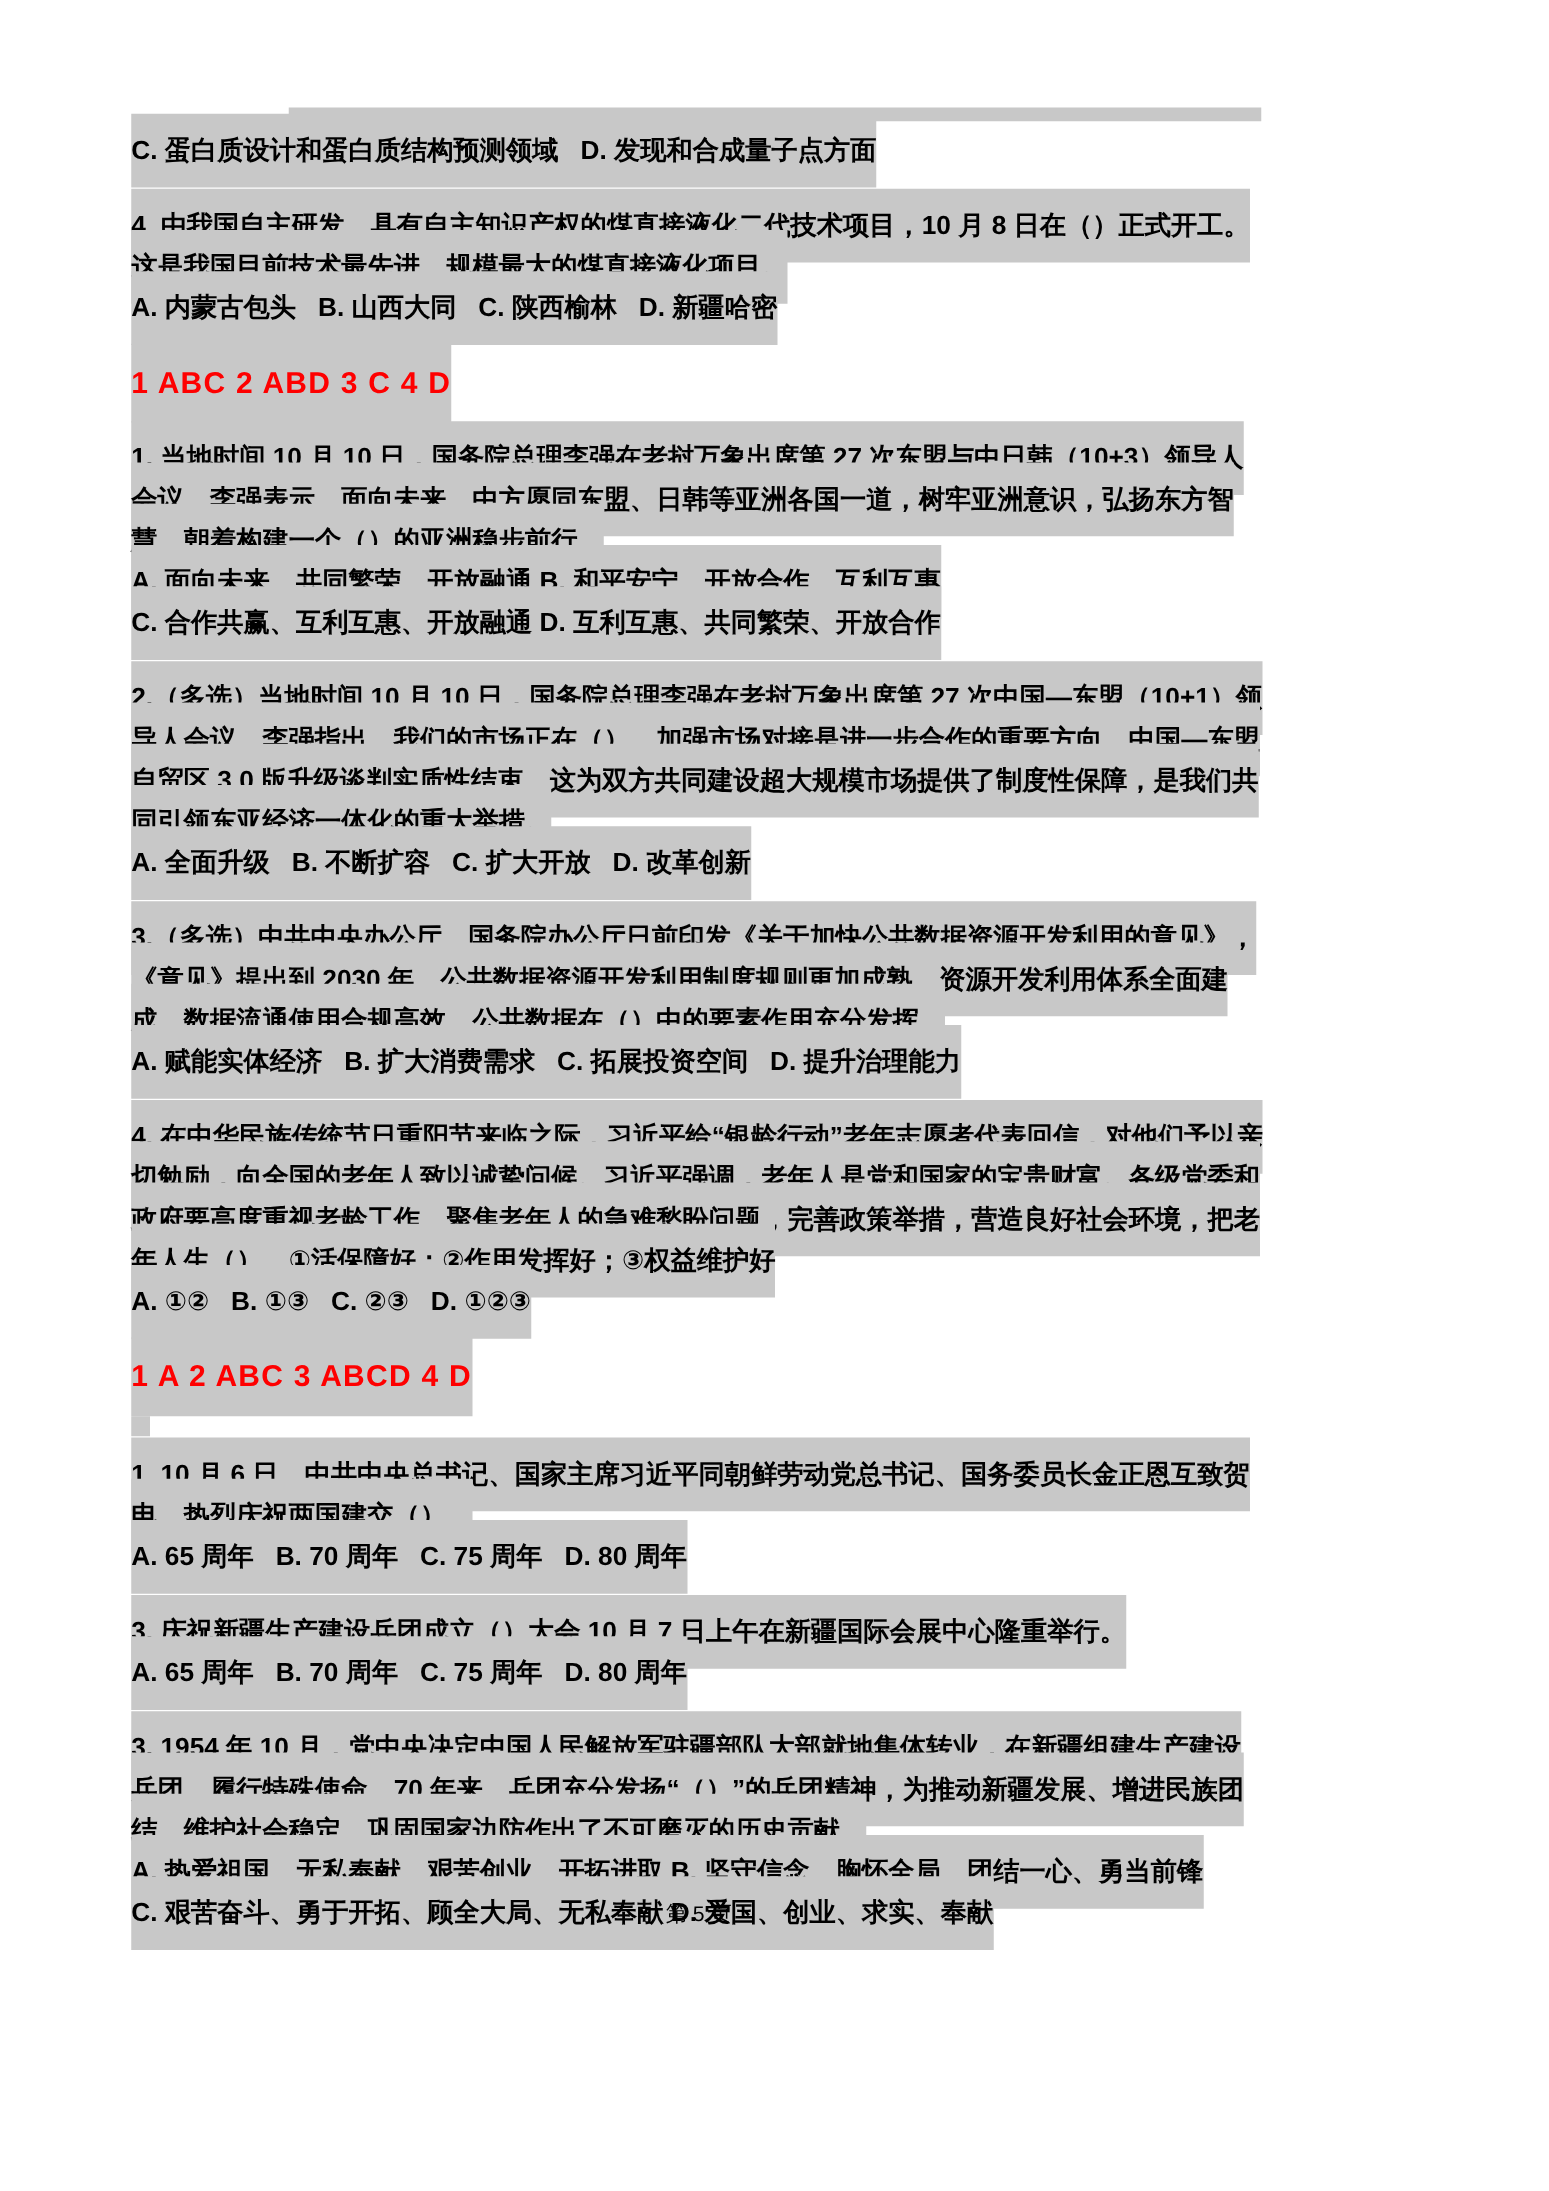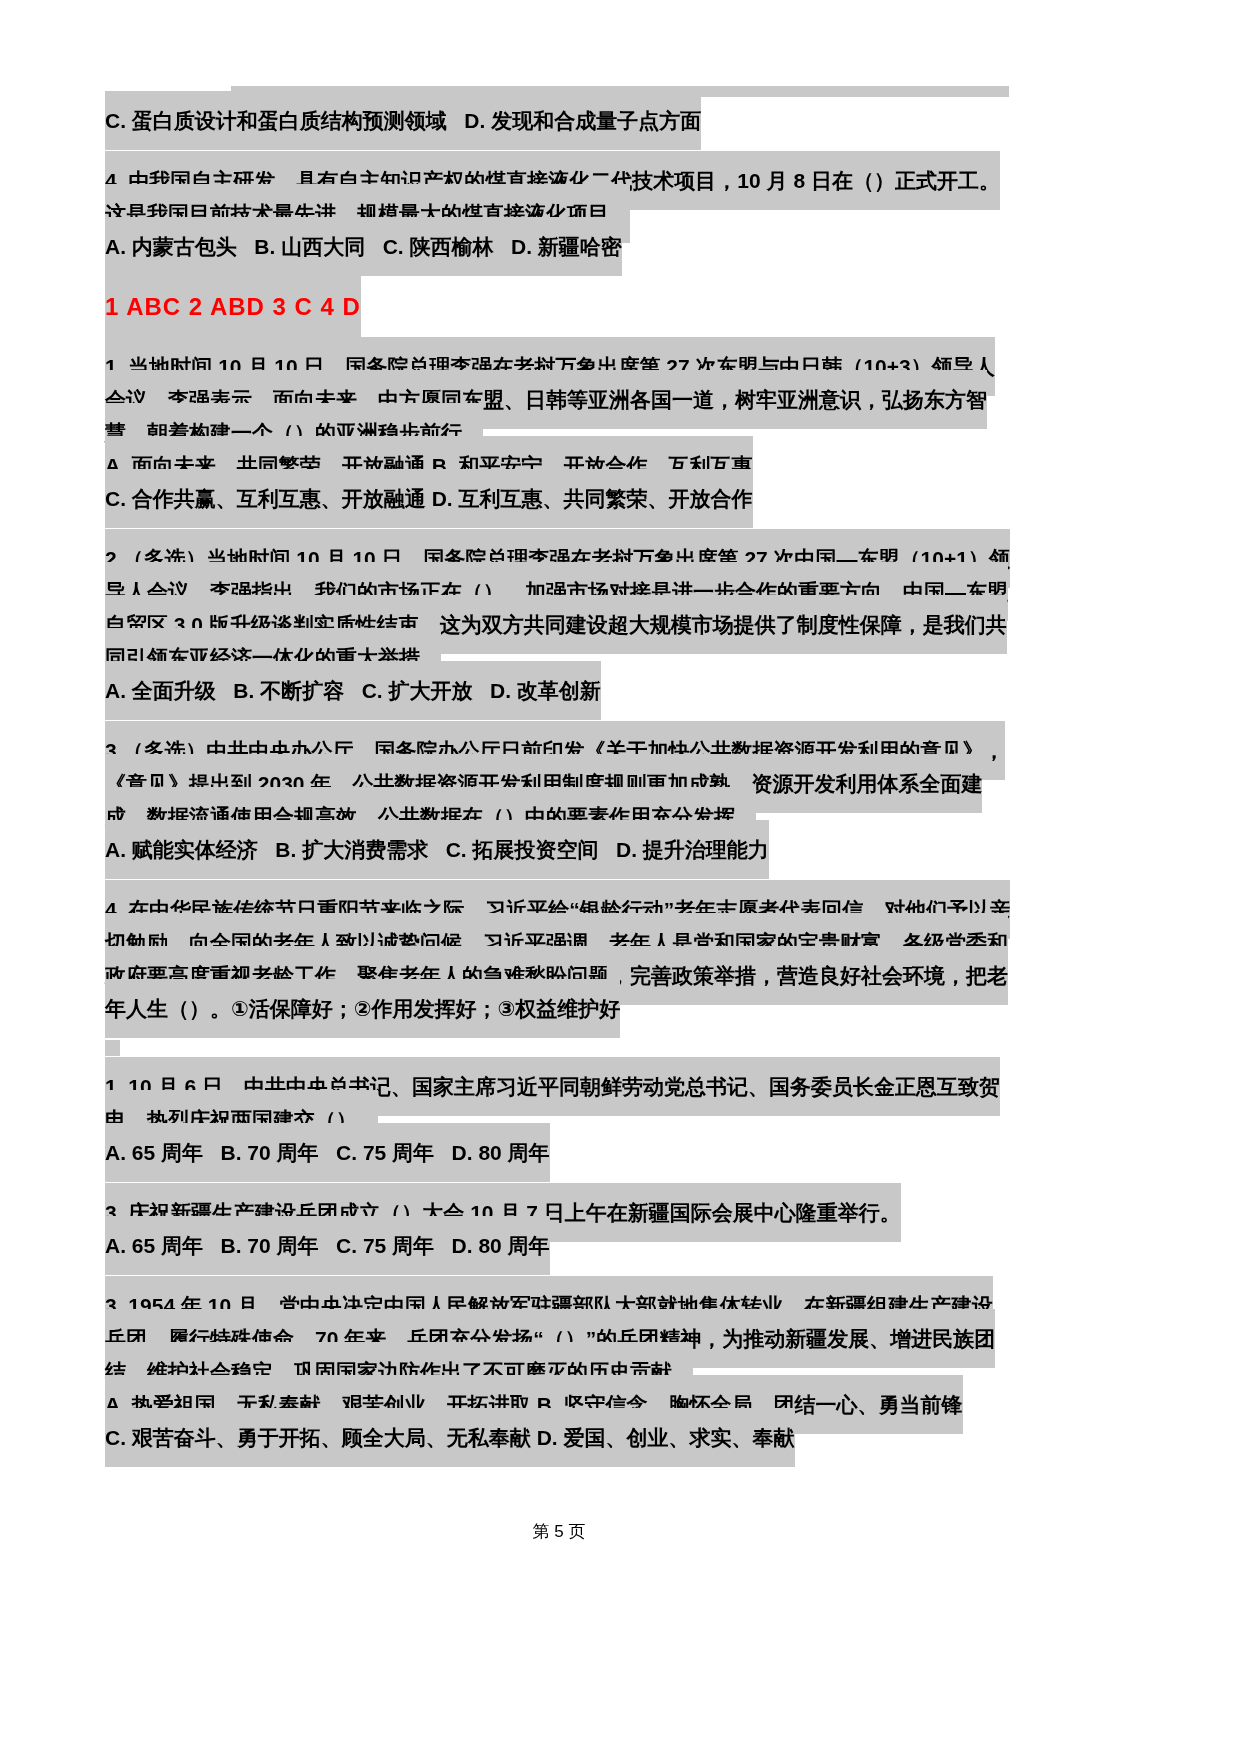--- a/index.html
+++ b/index.html
@@ -86,20 +86,24 @@
       <div class="section">
         <div class="line"><span class="hl">2.（多选）当地时间 10 月 10 日，国务院总理李强在老挝万象出席第 27 次中国—东盟（10+1）领导人会议。李强指出，我们的市场正在（），加强市场对接是进一步合作的重要方向。中国—东盟自贸区 3.0 版升级谈判实质性结束，这为双方共同建设超大规模市场提供了制度性保障，是我们共同引领东亚经济一体化的重大举措。</span></div>
         <div class="line"><span class="hl">A. 全面升级   B. 不断扩容   C. 扩大开放   D. 改革创新</span></div>
       </div>
       <div class="section">
         <div class="line"><span class="hl">3.（多选）中共中央办公厅、国务院办公厅日前印发《关于加快公共数据资源开发利用的意见》，《意见》提出到 2030 年，公共数据资源开发利用制度规则更加成熟，资源开发利用体系全面建成，数据流通使用合规高效，公共数据在（）中的要素作用充分发挥。</span></div>
         <div class="line"><span class="hl">A. 赋能实体经济   B. 扩大消费需求   C. 拓展投资空间   D. 提升治理能力</span></div>
       </div>
       <div class="section">
         <div class="line"><span class="hl">4. 在中华民族传统节日重阳节来临之际，习近平给“银龄行动”老年志愿者代表回信，对他们予以亲切勉励，向全国的老年人致以诚挚问候。习近平强调，老年人是党和国家的宝贵财富。各级党委和政府要高度重视老龄工作，聚焦老年人的急难愁盼问题，完善政策举措，营造良好社会环境，把老年人生（）。①活保障好；②作用发挥好；③权益维护好</span></div>
+        <div class="line"><span class="hl">A. ①②   B. ①③   C. ②③   D. ①②③</span></div>
+      </div>
+      <div class="section answer-key">
+        <div class="line"><span class="hl">1 A 2 ABC 3 ABCD 4 D</span></div>
       </div>
       <div class="fragment-mark"></div>
       <div class="section">
         <div class="line"><span class="hl">1. 10 月 6 日，中共中央总书记、国家主席习近平同朝鲜劳动党总书记、国务委员长金正恩互致贺电，热烈庆祝两国建交（）。</span></div>
         <div class="line"><span class="hl">A. 65 周年   B. 70 周年   C. 75 周年   D. 80 周年</span></div>
       </div>
       <div class="section">
         <div class="line"><span class="hl">3. 庆祝新疆生产建设兵团成立（）大会 10 月 7 日上午在新疆国际会展中心隆重举行。</span></div>
         <div class="line"><span class="hl">A. 65 周年   B. 70 周年   C. 75 周年   D. 80 周年</span></div>
       </div>

